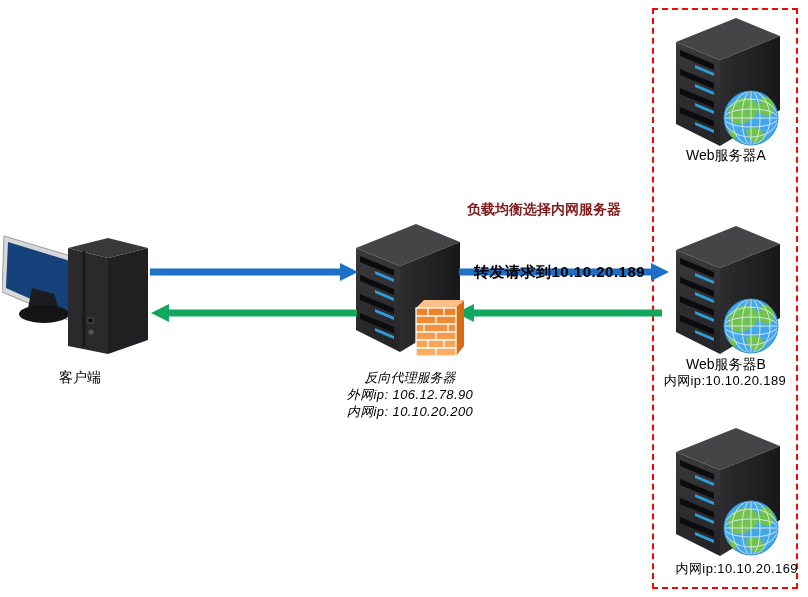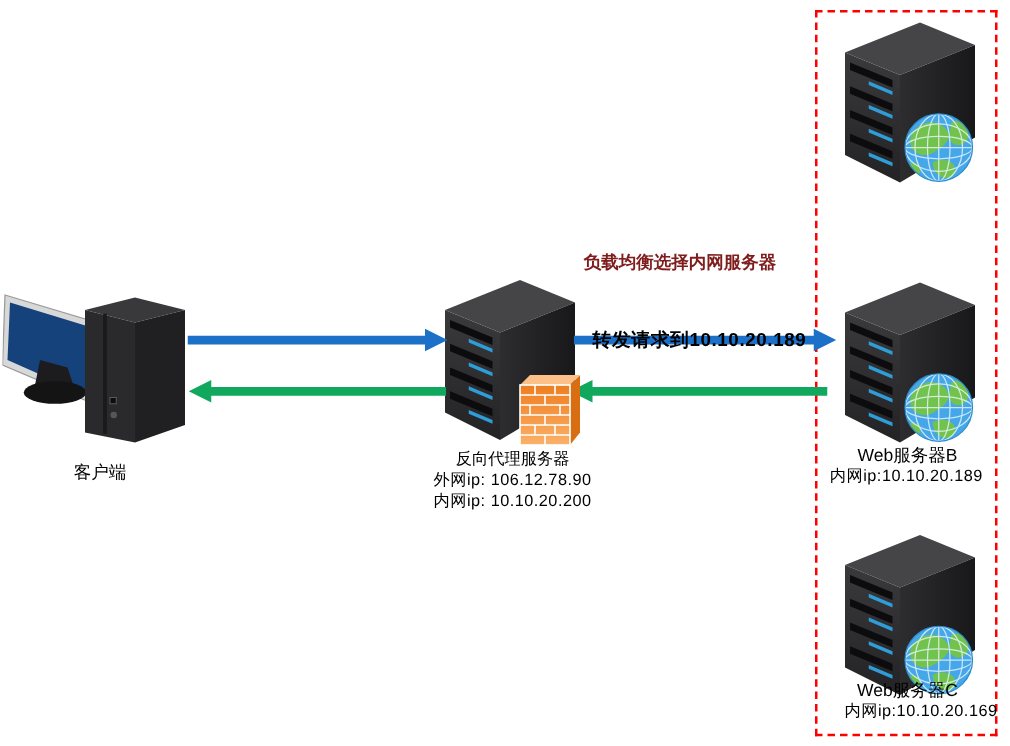--- a/index.html
+++ b/index.html
@@ -141,30 +141,30 @@
   </svg>
 
   <svg class="abs" style="left:414px; top:296px;" width="52" height="64" viewBox="0 0 52 64">
     <polygon points="42,12 50,4 50,50 42,60" fill="#d96d12"></polygon>
     <polygon points="2,12 10,4 50,4 42,12" fill="#fdc089"></polygon>
     <rect x="2" y="12" width="40" height="48" fill="url(#gWall)" stroke="#ffffff" stroke-width="1.3"></rect>
     <path d="M2,20 H42 M2,28 H42 M2,36 H42 M2,44 H42 M2,52 H42" stroke="#ffffff" stroke-width="1.3" fill="none"></path>
     <path d="M14,12 V20 M30,12 V20 M22,20 V28 M10,28 V36 M34,28 V36 M22,36 V44 M14,44 V52 M30,44 V52 M22,52 V60" stroke="#ffffff" stroke-width="1.3" fill="none"></path>
   </svg>
 
-  <div class="abs proxy-labels" style="left:325px; top:358px; width:170px;">
+  <div class="abs proxy-labels" style="left:325px; top:369px; width:170px;font-style:italic;">
     <div>反向代理服务器</div>
     <div class="ip-label">外网ip: 106.12.78.90</div>
     <div class="ip-label">内网ip: 10.10.20.200</div>
   </div>
 
   <div class="abs note-red" style="left:467px; top:201px;">负载均衡选择内网服务器</div>
 
   <div class="abs arrow-text" style="left:474px; top:263px;text-align:right;">转发请求到10.10.20.189</div>
 
+  <div class="abs device-label" style="left:656px; top:147px; width:140px;">Web服务器A</div>
 
   <div class="abs device-label" style="left:656px; top:356px; width:140px;">Web服务器B</div>
   <div class="abs ip-label" style="left:652px; top:372px; width:146px;">内网ip:10.10.20.189</div>
 
-  <div class="abs device-label" style="left:656px; top:544px; width:140px;">Web服务器C</div>
   <div class="abs ip-label" style="left:652px; top:560px; width:146px;text-align:right;">内网ip:10.10.20.169</div>
 
 </div>
 
 </body></html>

